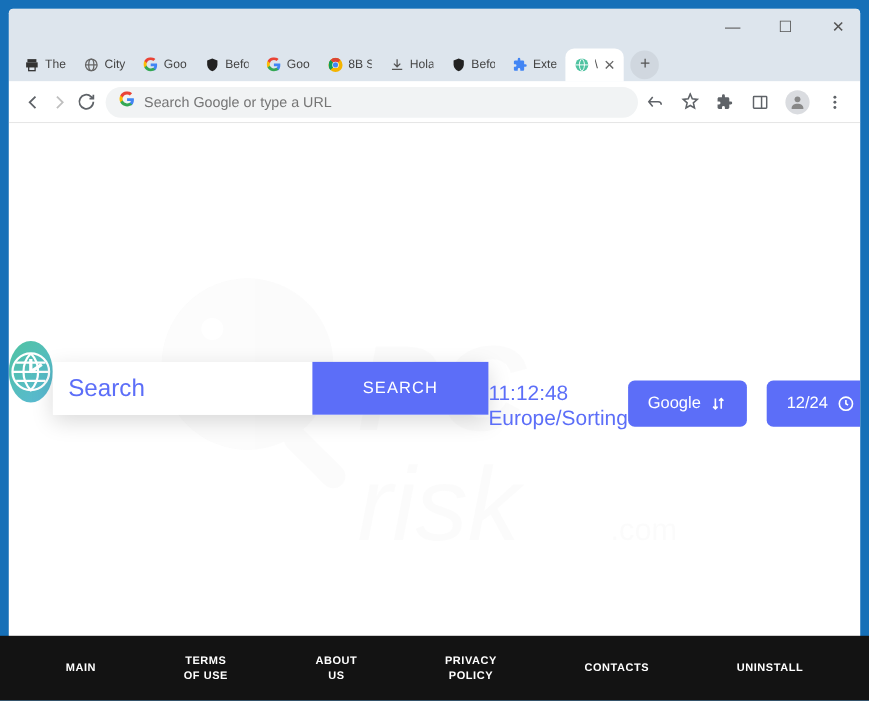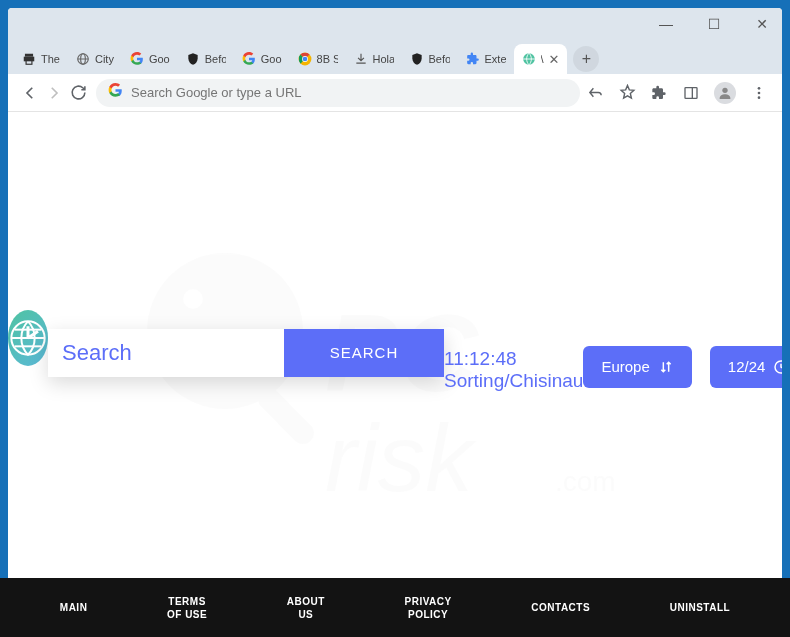--- a/index.html
+++ b/index.html
@@ -248,25 +248,25 @@
           <line x1="4" y1="17" x2="20" y2="17"></line>
           <path d="M12 12l6-4M12 12V5" stroke-width="1.8"></path>
         </svg>
       </div>
 
       <div class="search-row">
         <input class="search-input" placeholder="Search" style="">
         <button class="search-btn">SEARCH</button>
       </div>
 
-      <div class="clock-text">11:12:48 Sorting/Chisinau</div>
+      <div class="clock-text">11:12:48 Europe/Sorting</div>
 
       <div class="btn-row">
         <button class="chip-btn">
-          <span>Europe</span>
+          <span>Google</span>
           <svg width="16" height="16" viewBox="0 0 24 24" fill="none" stroke="#fff" stroke-width="2.2">
               <path d="M8 5v14m-3-3l3 3 3-3M16 19V5m-3 3l3-3 3 3"></path>
             </svg>
         </button>
         <button class="chip-btn">
           <span>12/24</span>
           <svg width="16" height="16" viewBox="0 0 24 24" fill="none" stroke="#fff" stroke-width="2.2">
               <circle cx="12" cy="12" r="9"></circle>
               <path d="M12 7v5l3 2"></path>
             </svg>

